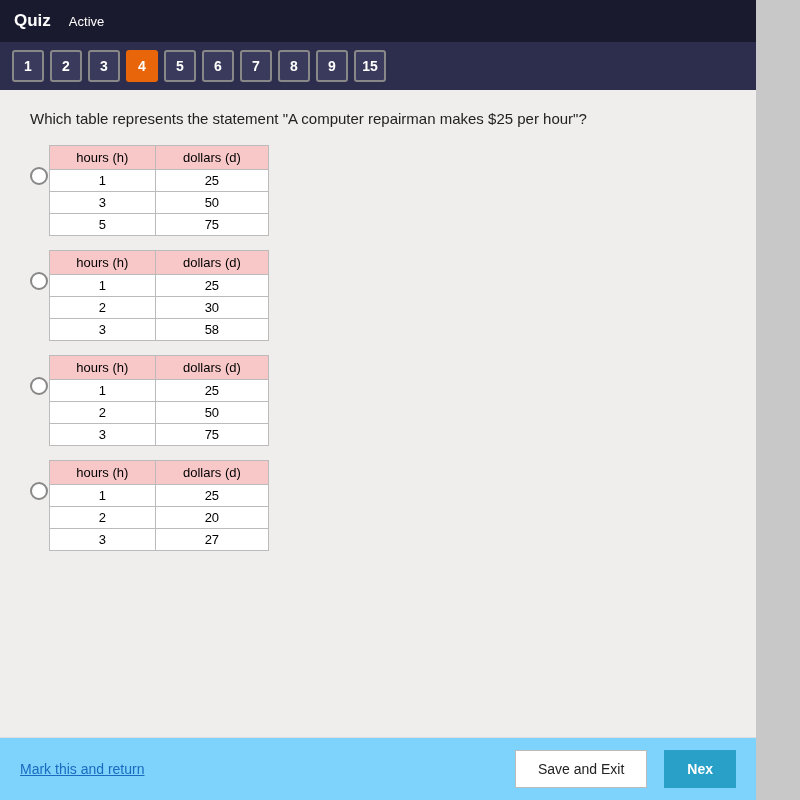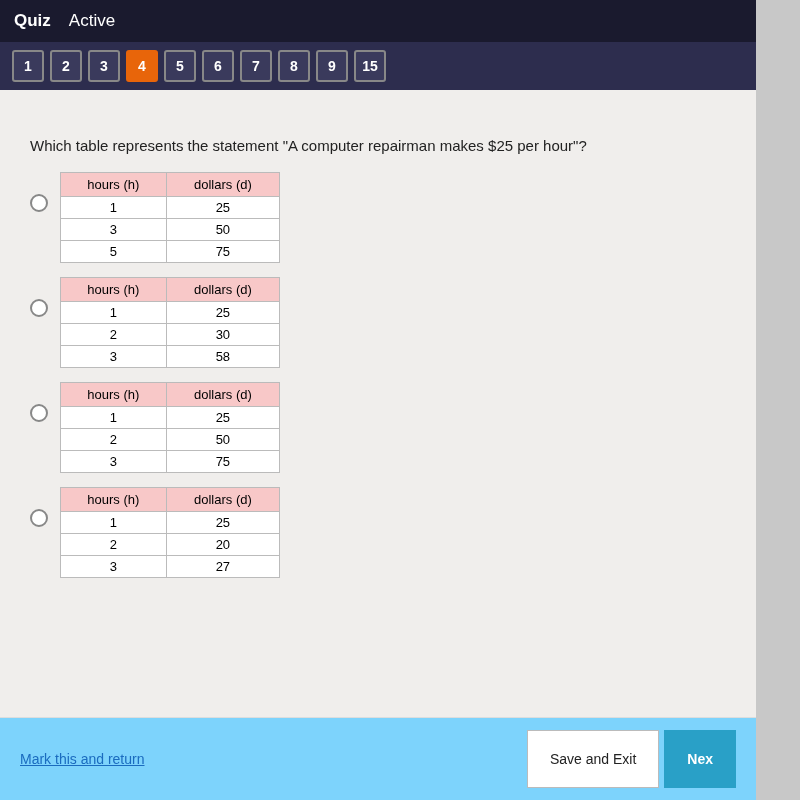--- a/index.html
+++ b/index.html
@@ -25,21 +25,21 @@
       align-items: center;
       gap: 18px;
       min-height: 42px;
     }
     .header-quiz {
       font-size: 17px;
       font-weight: bold;
       color: white;
     }
     .header-active {
-      font-size: 17px;
+      font-size: 13px;
       color: white;
       font-weight: normal;
     }
     
     .number-bar {
       background: #2d2d4e;
       padding: 8px 12px;
       display: flex;
       align-items: center;
       gap: 6px;
@@ -70,34 +70,33 @@
       flex: 1;
       padding: 18px 30px 0 30px;
       display: flex;
       flex-direction: column;
     }
     .question-text {
       font-size: 15px;
       color: #222;
       margin-bottom: 16px;
       line-height: 1.4;
-      margin-top: 27px;
     }
     
     .options-area {
       display: flex;
       flex-direction: column;
       gap: 14px;
       flex: 1;
       overflow-y: auto;
     }
     .option-row {
       display: flex;
       align-items: flex-start;
-      gap: 12px;
+      gap: 1px;
     }
     .radio-btn {
       width: 18px;
       height: 18px;
       border-radius: 50%;
       border: 2px solid #888;
       background: white;
       margin-top: 22px;
       flex-shrink: 0;
       cursor: pointer;
@@ -134,34 +133,34 @@
     .mark-return-link {
       color: #1a6bbf;
       font-size: 14px;
       text-decoration: underline;
       cursor: pointer;
       background: none;
       border: none;
     }
     .footer-buttons {
       display: flex;
-      gap: 5px;
+      gap: 17px;
     }
     .save-exit-btn {
       background: white;
       border: 1px solid #bbb;
       padding: 10px 22px;
       font-size: 14px;
       cursor: pointer;
       color: #222;
     }
     .next-btn {
       background: #29a0c7;
       border: 1px solid #29a0c7;
-      padding: 20px 22px;
+      padding: 10px 22px;
       font-size: 14px;
       cursor: pointer;
       color: white;
       font-weight: bold;
     }
   </style>
 </head>
 <body>
 
 <div class="screen">

